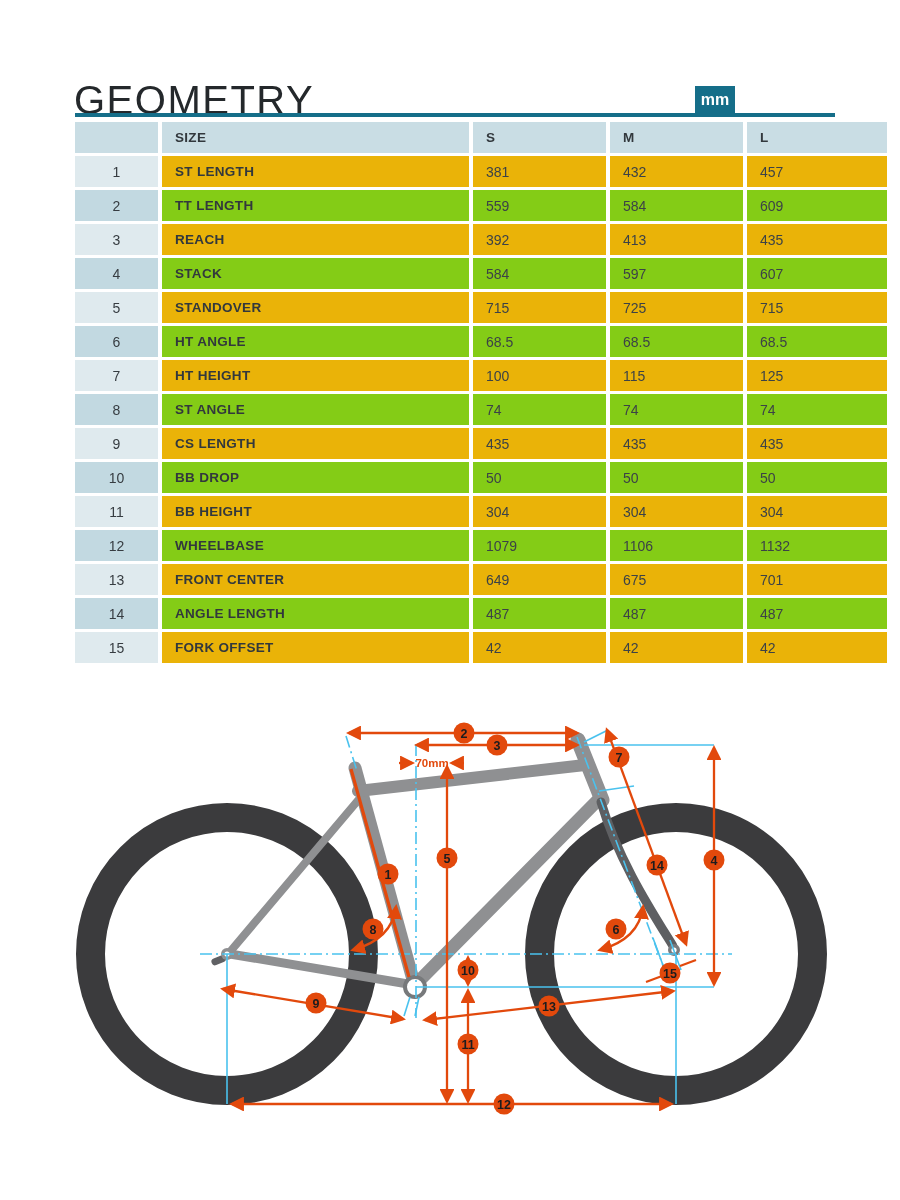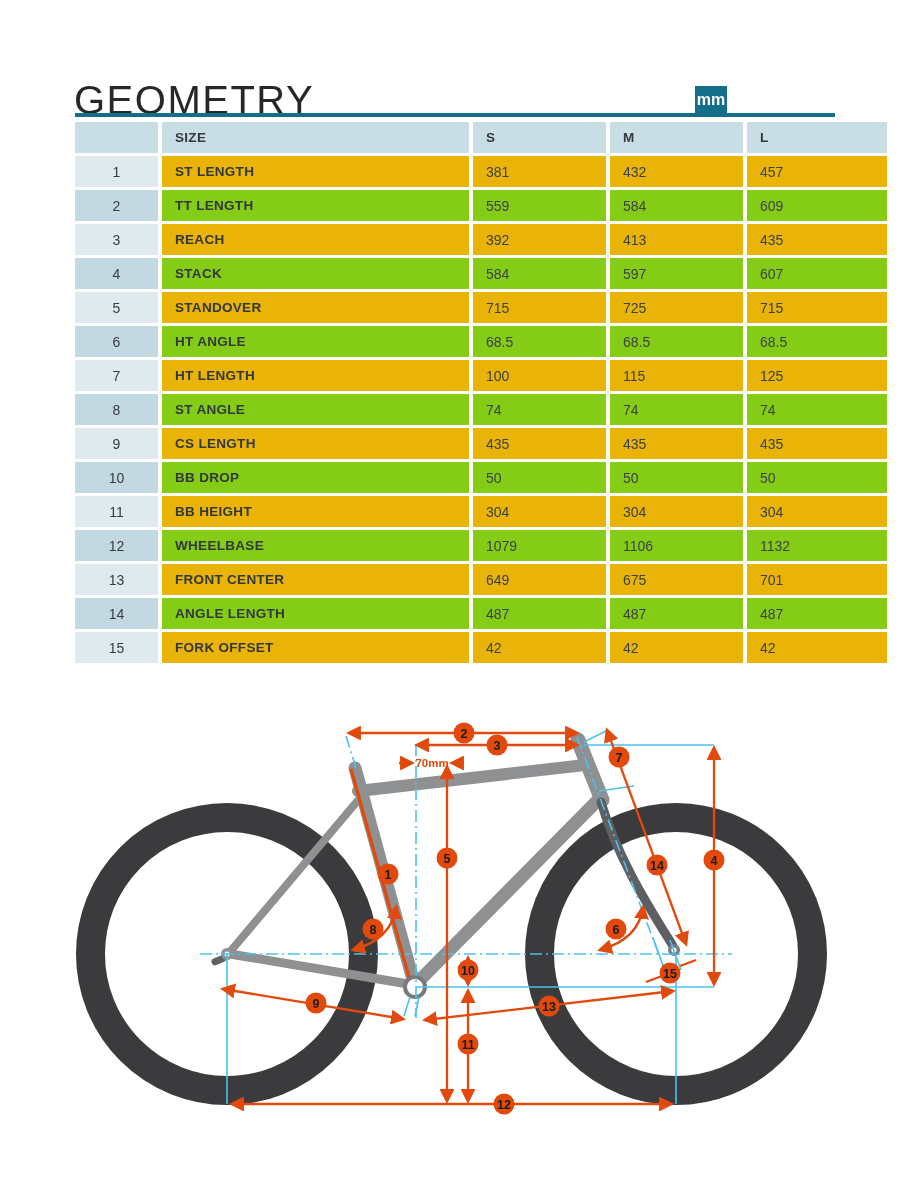--- a/index.html
+++ b/index.html
@@ -6,21 +6,21 @@
   body{
     width:900px;height:1200px;position:relative;background:#ffffff;
     font-family:"Liberation Sans",sans-serif;overflow:hidden;
   }
   
   .page-title{
     position:absolute;left:74px;top:78px;
     font-size:40px;font-weight:400;letter-spacing:1.5px;color:#24282b;
   }
   .unit-badge{
-    position:absolute;left:695px;top:86px;width:32px;height:27px;
+    position:absolute;left:695px;top:86px;width:40px;height:27px;
     background:#156e89;color:#ffffff;font-size:16px;font-weight:700;
     display:flex;align-items:center;justify-content:center;
   }
   .title-rule{
     position:absolute;left:75px;top:113px;width:760px;height:4px;background:#156e89;
   }
   
   table.geo{
     position:absolute;left:71px;top:119px;
     border-collapse:separate;border-spacing:4px 3px;table-layout:fixed;
@@ -106,21 +106,21 @@
   </tr>
       <tr class="even">
     <td class="num">6</td>
     <td class="lbl">HT ANGLE</td>
     <td class="v-s">68.5</td>
     <td class="v-m">68.5</td>
     <td class="v-l">68.5</td>
   </tr>
       <tr class="odd">
     <td class="num">7</td>
-    <td class="lbl">HT LENGTH</td>
+    <td class="lbl">HT HEIGHT</td>
     <td class="v-s">100</td>
     <td class="v-m">115</td>
     <td class="v-l">125</td>
   </tr>
       <tr class="even">
     <td class="num">8</td>
     <td class="lbl">ST ANGLE</td>
     <td class="v-s">74</td>
     <td class="v-m">74</td>
     <td class="v-l">74</td>

